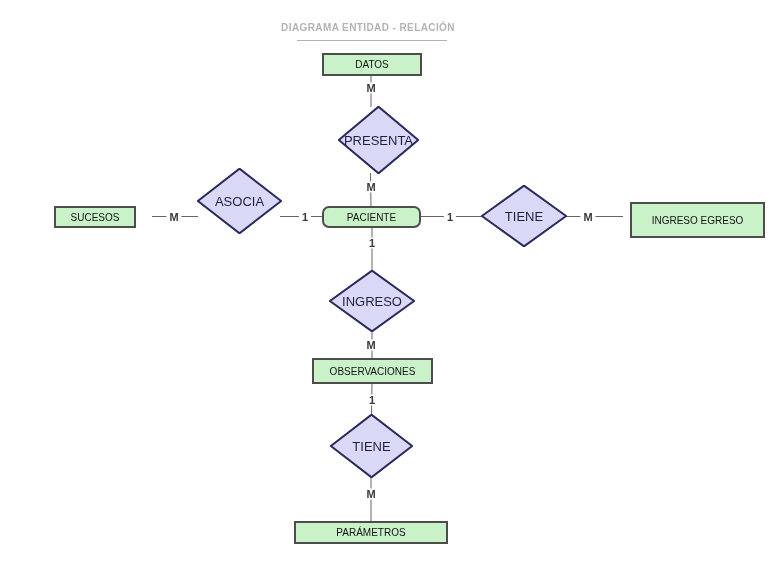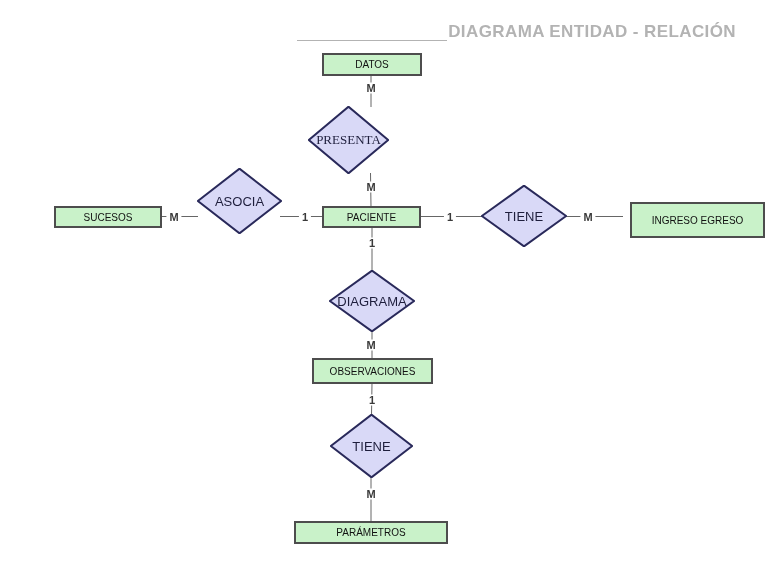--- a/index.html
+++ b/index.html
@@ -13,22 +13,22 @@
     width: 781px;
     height: 573px;
     background: #ffffff;
     overflow: hidden;
   }
   .title {
     position: absolute;
     left: 0;
     top: 22px;
     width: 736px;
-    text-align: right;
-    font-size: 17px;
+    text-align: center;
+    font-size: 10px;
     font-weight: bold;
     letter-spacing: 0.4px;
     color: var(--title, #b3b3b3);
     white-space: nowrap;
   }
   .title-underline {
     position: absolute;
     left: 297px;
     top: 40px;
     width: 150px;
@@ -93,27 +93,27 @@
     transform: translate(-50%, -50%);
     background: #ffffff;
     padding: 0 3px;
     font-size: 11px;
     font-weight: bold;
     color: var(--label, #3a3a3a);
     line-height: 1;
   }
   
   #ent-datos          { left: 322px; top: 53px;  width: 100px; height: 23px; }
-  #ent-sucesos        { left: 54px;  top: 206px; width: 108px;  height: 22px; }
-  #ent-paciente       { left: 322px; top: 206px; width: 99px;  height: 22px; }
+  #ent-sucesos        { left: 54px;  top: 206px; width: 82px;  height: 22px; }
+  #ent-paciente       { left: 322px; top: 206px; width: 99px;  height: 22px; border-radius: 7px; }
   #ent-ingreso-egreso { left: 618px; top: 202px; width: 135px; height: 36px; margin-left: 12px; }
   #ent-observaciones  { left: 312px; top: 358px; width: 121px; height: 26px; }
   #ent-parametros     { left: 294px; top: 521px; width: 154px; height: 23px; }
   
-  #rel-presenta     { left: 308px; top: 106px; width: 81px; height: 68px; font-family: Liberation Serif, serif; }
+  #rel-presenta     { left: 338px; top: 106px; width: 81px; height: 68px; }
   #rel-asocia       { left: 197px; top: 168px; width: 85px; height: 66px; }
   #rel-tiene-right  { left: 481px; top: 185px; width: 86px; height: 62px; }
   #rel-registra     { left: 329px; top: 270px; width: 86px; height: 62px; }
   #rel-tiene-bottom { left: 330px; top: 414px; width: 83px; height: 64px; }
   
   #card-0 { left: 371px; top: 88px; }
   #card-1 { left: 371px; top: 187px; }
   #card-2 { left: 174px; top: 217px; }
   #card-3 { left: 305px; top: 217px; }
   #card-4 { left: 450px; top: 217px; }
@@ -166,21 +166,21 @@
   <div class="relation" id="rel-tiene-right">
     <svg class="diamond" viewBox="0 0 100 100" preserveAspectRatio="none">
         <polygon points="50,1 99,50 50,99 1,50"></polygon>
       </svg>
     <span class="rel-label">TIENE</span>
   </div>
   <div class="relation" id="rel-registra">
     <svg class="diamond" viewBox="0 0 100 100" preserveAspectRatio="none">
         <polygon points="50,1 99,50 50,99 1,50"></polygon>
       </svg>
-    <span class="rel-label">DIAGRAMA</span>
+    <span class="rel-label">INGRESO</span>
   </div>
   <div class="relation" id="rel-tiene-bottom">
     <svg class="diamond" viewBox="0 0 100 100" preserveAspectRatio="none">
         <polygon points="50,1 99,50 50,99 1,50"></polygon>
       </svg>
     <span class="rel-label">TIENE</span>
   </div>
 
   <span class="card" id="card-0">M</span>
   <span class="card" id="card-1">M</span>

